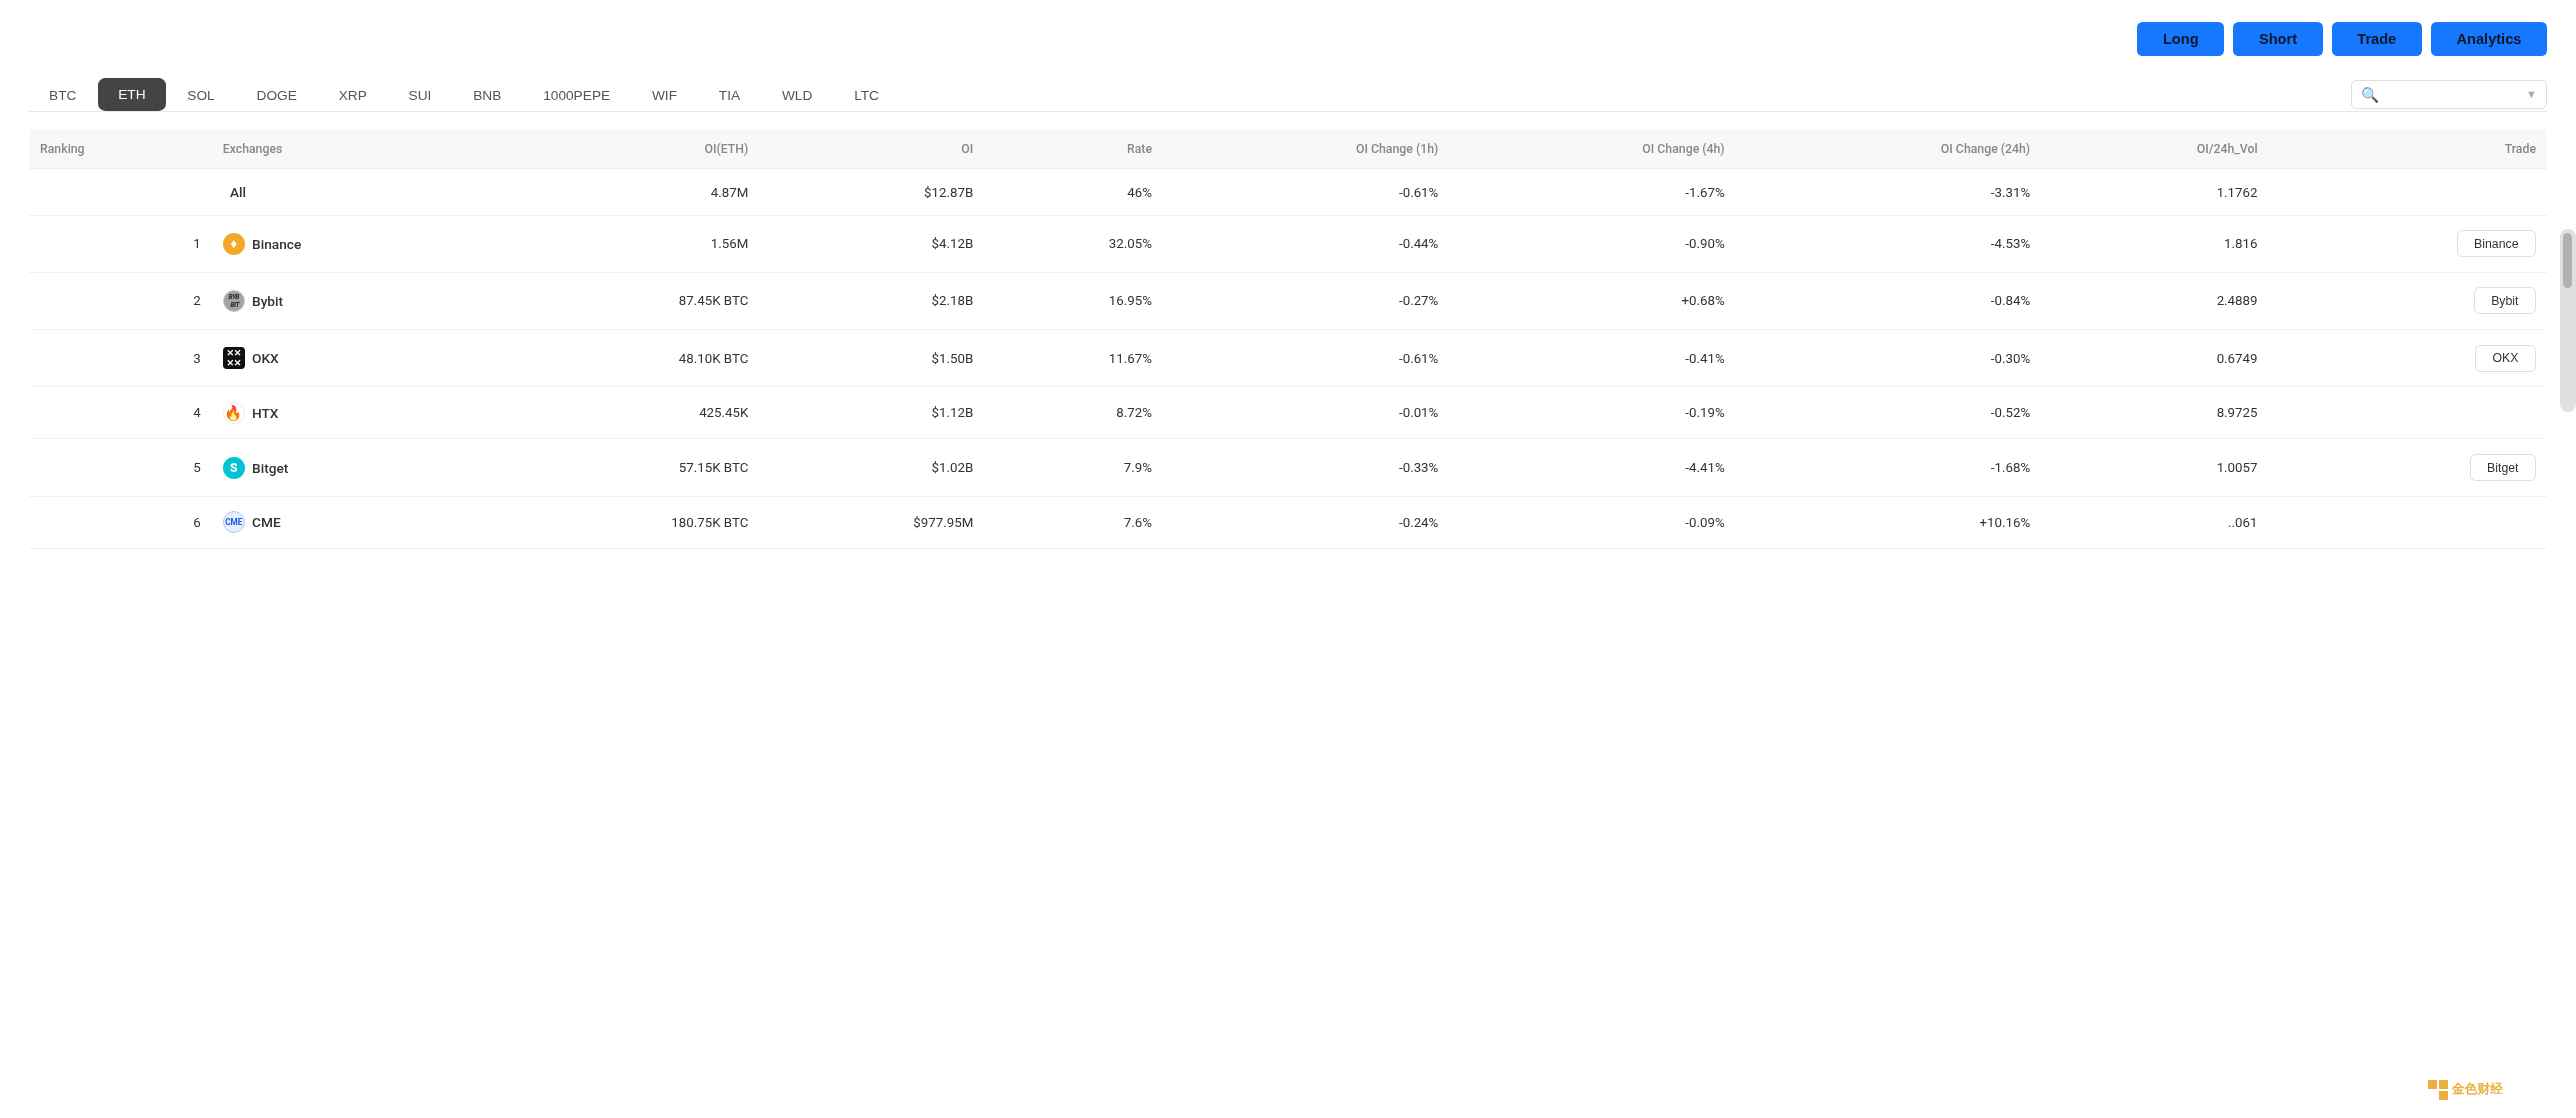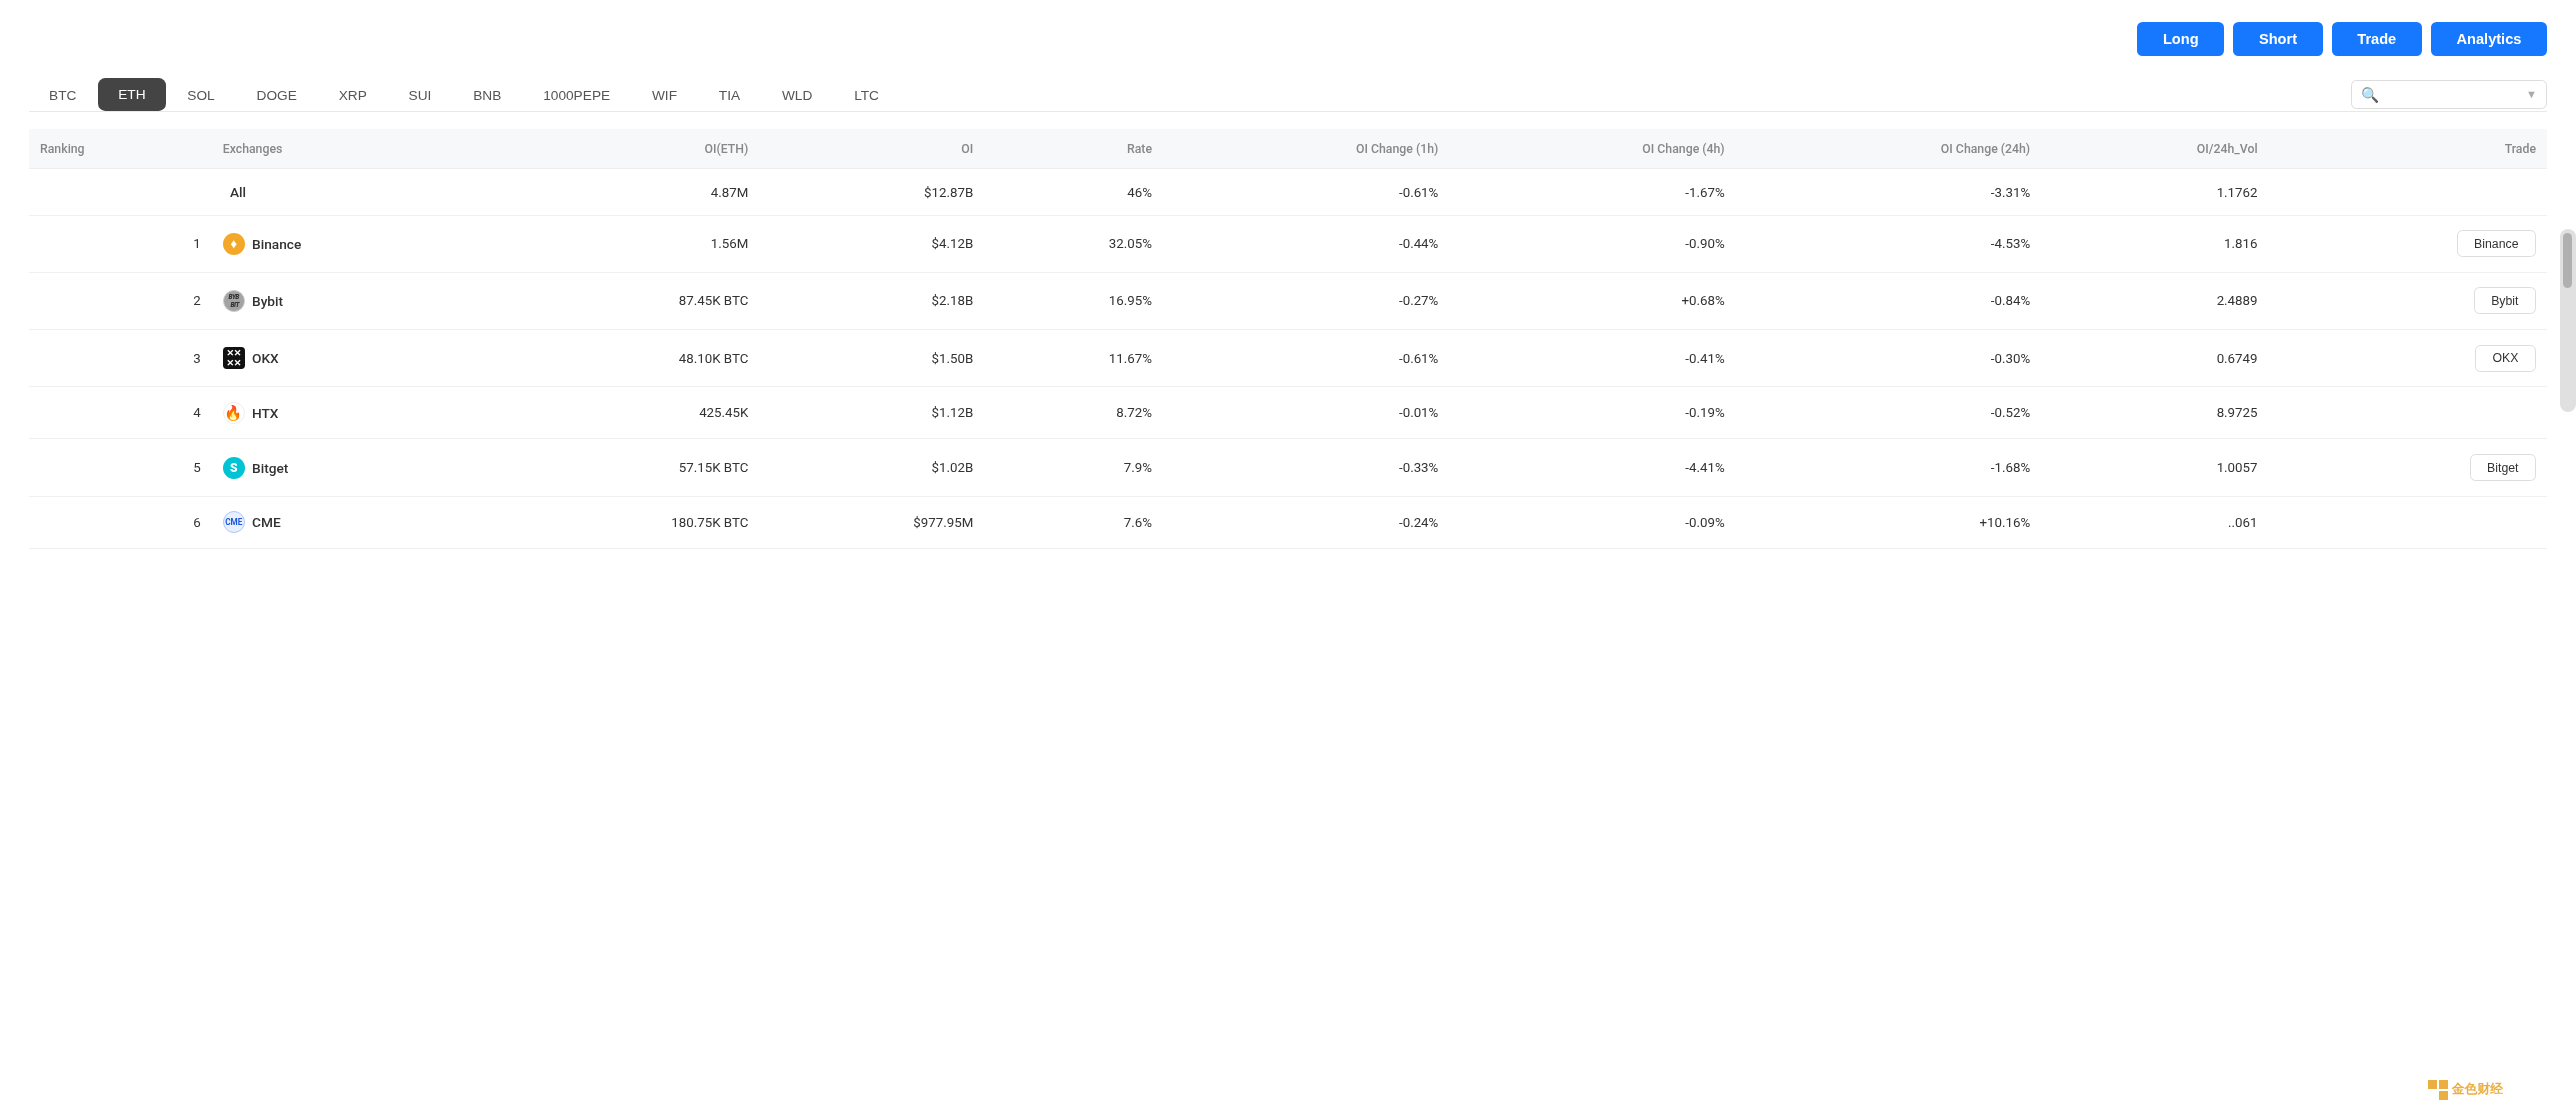--- a/index.html
+++ b/index.html
@@ -32,21 +32,21 @@
     .btn {
       padding: 9.1px 25.6px;
       border-radius: 5.5px;
       border: none;
       font-size: 14.6px;
       font-weight: 600;
       cursor: pointer;
     }
     .btn-blue {
       background: #1677ff;
-      color: #ffffff;
+      color: #0f172a;
     }
 
     
     .asset-tabs {
       display: flex;
       gap: 0;
       margin-bottom: 16.5px;
       border-bottom: 0.9px solid #e8e8e8;
       padding-bottom: 0;
       position: relative;

